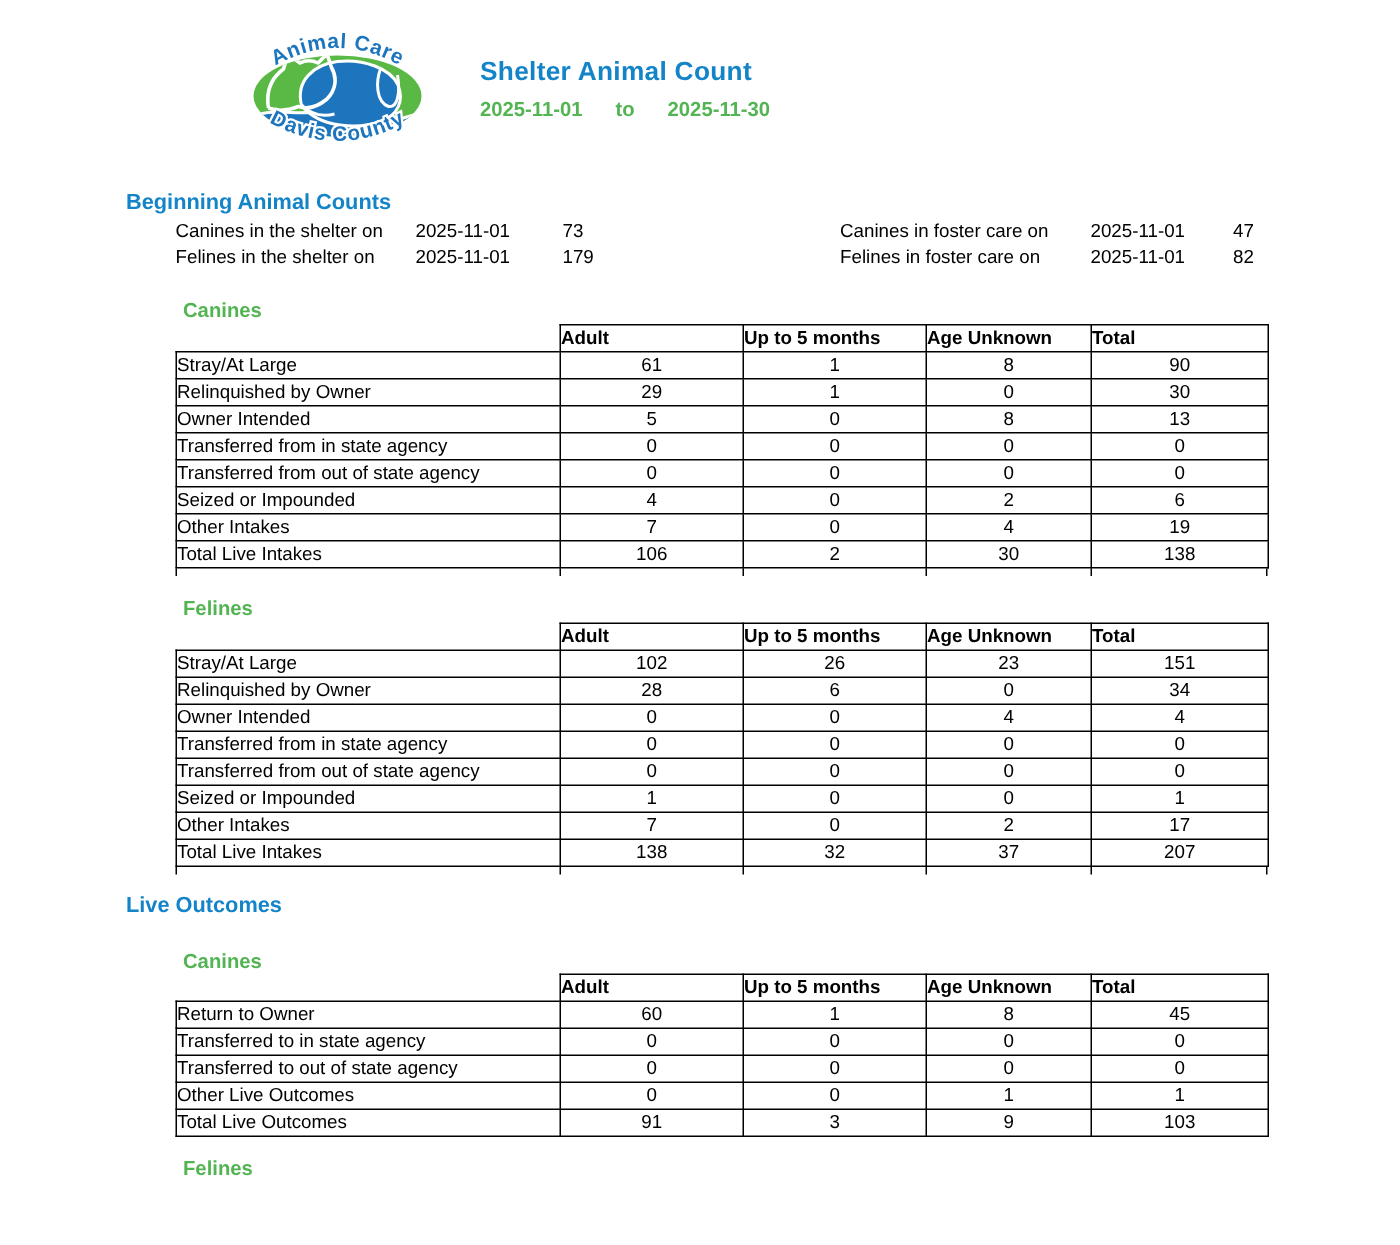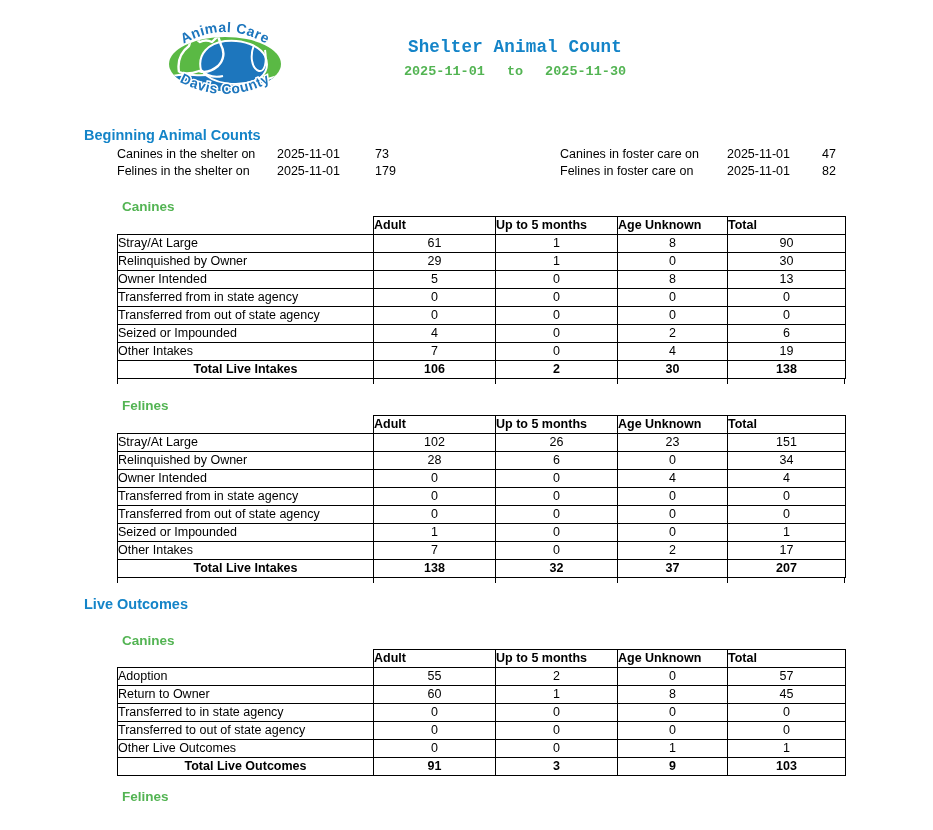--- a/index.html
+++ b/index.html
@@ -8,21 +8,21 @@
     --logo-green:#5ab944;
     --logo-blue:#1d76bd;
   }
   html,body{margin:0;padding:0;background:#fff;}
   .page{
     position:relative;width:933px;height:830px;background:#fff;overflow:hidden;
     font-family:"Liberation Sans",sans-serif;color:#000;
   }
   
   .logo{position:absolute;left:155px;top:6px;width:140px;height:104px;}
-  .titleblock{position:absolute;left:320px;top:37px;width:390px;text-align:center;font-family:Liberation Mono, monospace;}
+  .titleblock{position:absolute;left:320px;top:37px;width:390px;text-align:left;}
   .title{font-size:17.5px;font-weight:bold;color:var(--blue);letter-spacing:.2px;}
   .period{margin-top:7px;font-size:13.5px;font-weight:bold;color:var(--green);}
   .period .sep{margin:0 22px;}
   
   .content{position:absolute;left:0;top:127px;width:933px;}
   .sec-h{margin:0 0 0 84px;font-size:14.5px;font-weight:bold;color:var(--blue);line-height:17px;}
   .spec-h{margin:0 0 0 122px;font-size:13.5px;font-weight:bold;color:var(--green);line-height:15px;}
   .entries{
     margin:2px 0 0 117px;display:grid;
     grid-template-columns:160px 98px 185px 167px 95px 1fr;
@@ -35,21 +35,21 @@
     font-size:12.5px;
   }
   .c-lbl{width:256px;} .c-n{width:122px;} .c-u{width:110px;} .c-t{width:118px;}
   table.counts th,table.counts td{
     border:1px solid #000;height:17px;line-height:17px;padding:0;overflow:hidden;white-space:nowrap;
   }
   table.counts th{font-weight:bold;text-align:left;}
   table.counts th.blank{border:none;}
   td.lbl{text-align:left;padding-left:3px;}
   td.num{text-align:center;}
-  tr.total td{font-weight:bold;text-align:center;}
+  tr.total td{font-weight:normal;}
   .stubs{position:relative;margin-left:117px;width:728px;height:5px;}
   .stubs i{position:absolute;top:0;width:1px;height:5px;background:#000;}
   .stubs i:nth-child(1){left:0;} .stubs i:nth-child(2){left:256px;}
   .stubs i:nth-child(3){left:378px;} .stubs i:nth-child(4){left:500px;}
   .stubs i:nth-child(5){left:610px;} .stubs i:nth-child(6){left:727px;}
   
   .arc-text{font-family:"Liberation Sans",sans-serif;font-weight:bold;font-size:14px;
     fill:var(--logo-blue);stroke:#fff;stroke-width:3px;paint-order:stroke;letter-spacing:.5px;}
 </style>
 </head>
@@ -304,27 +304,20 @@
           <th class="blank"></th>
 
         <th>Adult</th>
             <th>Up to 5 months</th>
             <th>Age Unknown</th>
             <th>Total</th>
           </tr>
       </thead>
       <tbody>
 
-      <tr>
-          <td class="lbl">Adoption</td>
-          <td class="num">55</td>
-          <td class="num">2</td>
-          <td class="num">0</td>
-          <td class="num">57</td>
-        </tr>
           <tr>
           <td class="lbl">Return to Owner</td>
           <td class="num">60</td>
           <td class="num">1</td>
           <td class="num">8</td>
           <td class="num">45</td>
         </tr>
           <tr>
           <td class="lbl">Transferred to in state agency</td>
           <td class="num">0</td>

